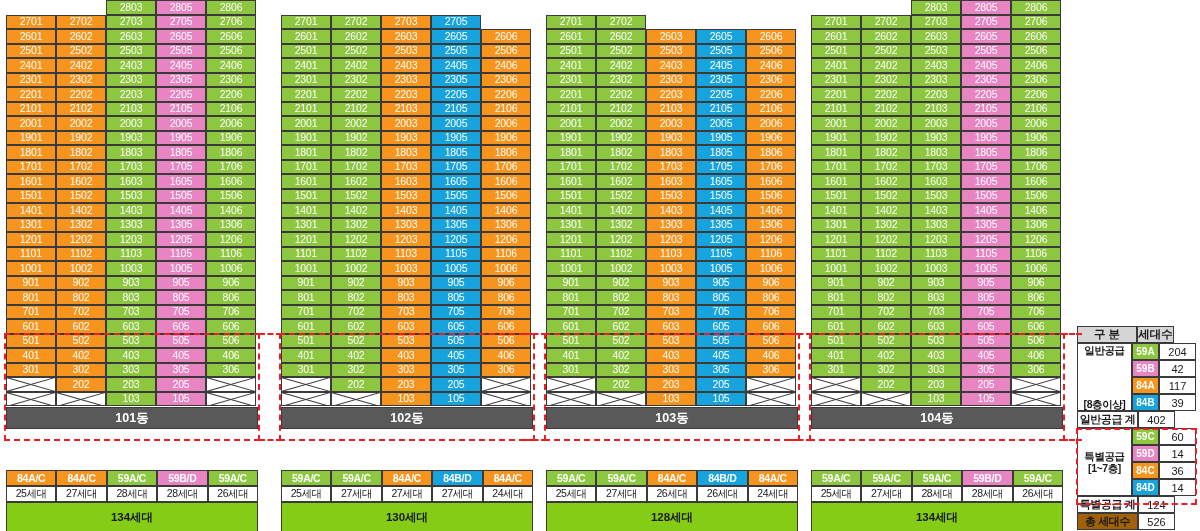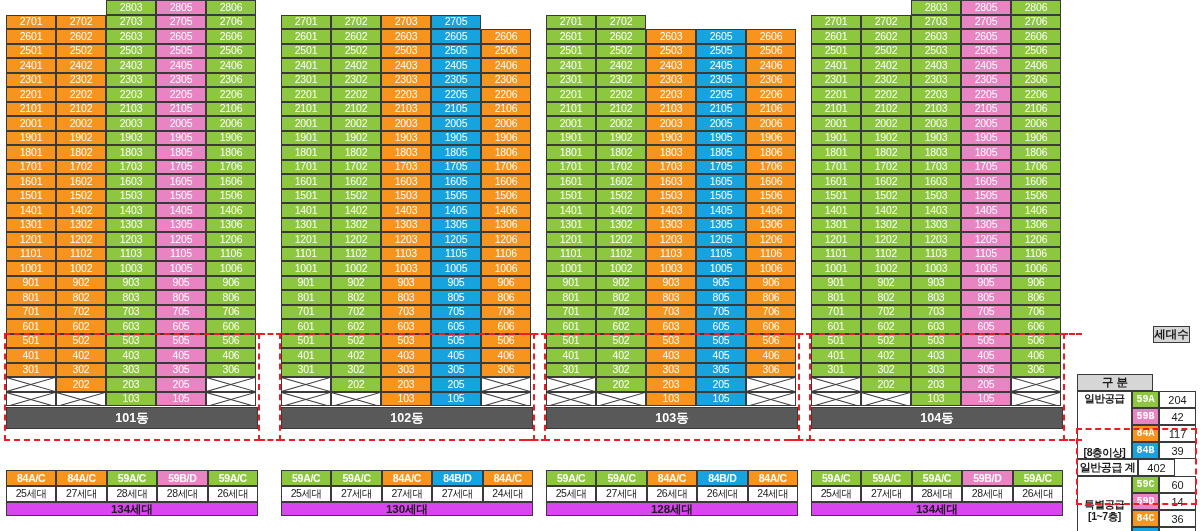--- a/index.html
+++ b/index.html
@@ -74,43 +74,43 @@
   .lg-cell.c-pink   { background: #E884C2; }
   .lg-cell.c-blue   { background: #17A3DE; }
   .lg-cnt {
     width: 50.4px; height: 16px;
     border: 1.2px solid #3a3a3a; background: #ffffff;
     font-size: 10.5px; color: #1a1a1a;
     display: flex; align-items: center; justify-content: center;
     letter-spacing: -0.4px;
   }
   .lg-total {
-    width: 252px; height: 14px;
-    border: 1.2px solid #3a3a3a; background: #d946ef;
+    width: 252px; height: 30px;
+    border: 1.2px solid #3a3a3a; background: #84cc16;
     font-size: 11.5px; font-weight: bold; color: #1a1a1a;
     display: flex; align-items: center; justify-content: center;
   }
 
   
   .red-band {
     position: absolute; border: 2.6px dashed #EE1C25;
     pointer-events: none; z-index: 30;
   }
 
   
   #summary { position: absolute; left: 1077px; top: 326px; width: 119px; }
   .sm-row { display: flex; }
   .sm-hdr {
     background: #d6d6d6; color: #1a1a1a;
     font-weight: bold; font-size: 11.5px;
     border: 1.2px solid #3a3a3a;
     display: flex; align-items: center; justify-content: center;
     height: 17px;
   }
-  .sm-hdr-w1 { width: 76px; margin-top: 48px; }
+  .sm-hdr-w1 { width: 60px; }
   .sm-hdr-w2 { width: 37px; }
   .sm-groupcell {
     width: 55px; background: #ffffff; color: #1a1a1a;
     border: 1.2px solid #3a3a3a;
     display: flex; flex-direction: column;
     align-items: center; justify-content: center;
     font-size: 10.5px; font-weight: bold; line-height: 12px;
     letter-spacing: -0.4px;
   }
   .sm-type {
@@ -130,21 +130,21 @@
     display: flex; align-items: center; justify-content: center;
   }
   .sm-sub {
     width: 61px; height: 17px;
     border: 1.2px solid #3a3a3a; background: #ffffff;
     color: #1a1a1a; font-size: 11px; font-weight: bold;
     display: flex; align-items: center; justify-content: center;
     letter-spacing: -0.4px;
   }
   .sm-sub.shaded { background: #a16207; }
-  .sm-col-types { display: flex; flex-direction: column; font-family: Liberation Mono, monospace; }
+  .sm-col-types { display: flex; flex-direction: column; }
   .sm-col-nums  { display: flex; flex-direction: column; }
 </style>
 </head>
 <body>
 
 <div id="root">
 
   <div id="buildings-host">
       <div class="building bld-101">
         <div class="grid">

